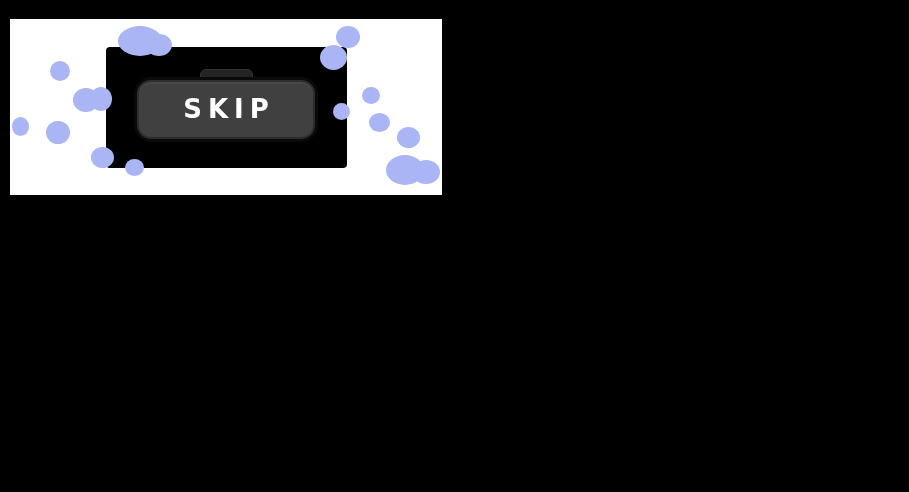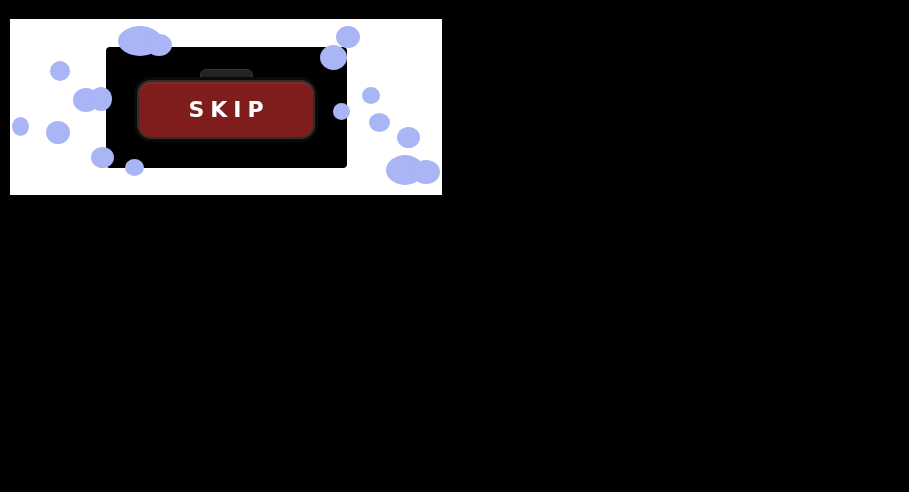--- a/index.html
+++ b/index.html
@@ -47,28 +47,28 @@
     border-radius: 6px;
     box-sizing: border-box;
     z-index: 2;
   }
   .skip-button {
     position: absolute;
     left: 31px;
     top: 33px;
     width: 178px;
     height: 59px;
-    background: #7f1d1d;
+    background: #404040;
     border: 2px solid #2e2e2e;
     border-radius: 14px;
     box-shadow: 0 0 0 3px #0a0a0a, inset 0 2px 0 rgba(255,255,255,0.05);
     color: #ffffff;
     font-family: "DejaVu Sans", "Liberation Sans", sans-serif;
     font-weight: bold;
-    font-size: 22px;
+    font-size: 26px;
     letter-spacing: 6px;
     text-indent: 6px;
     text-align: center;
     line-height: 55px;
     cursor: pointer;
     z-index: 3;
     padding: 0;
   }
   .blob-layer {
     position: absolute;

